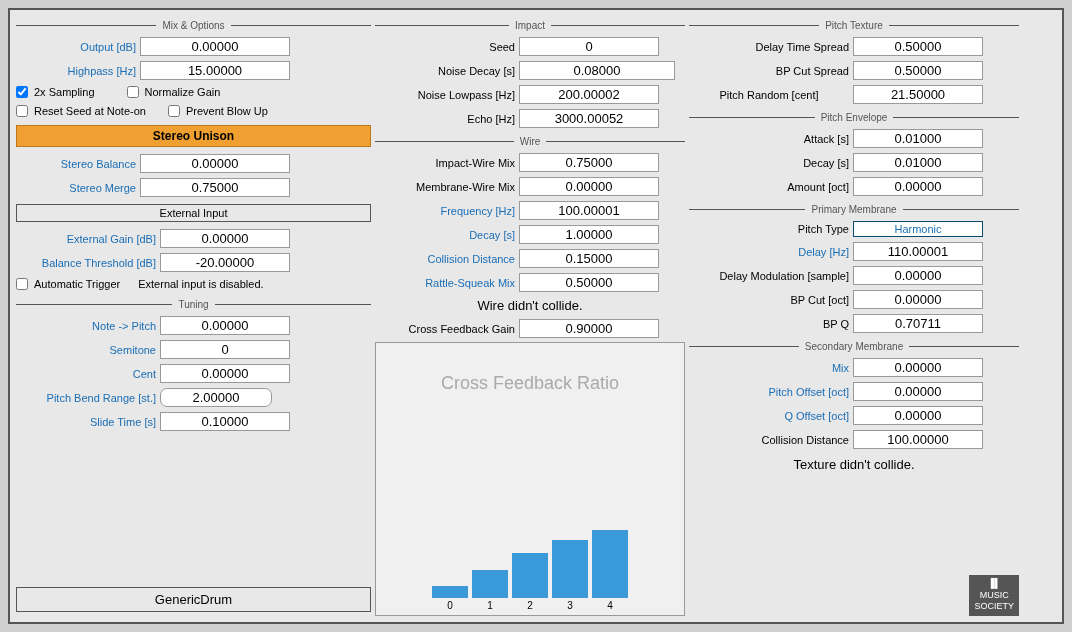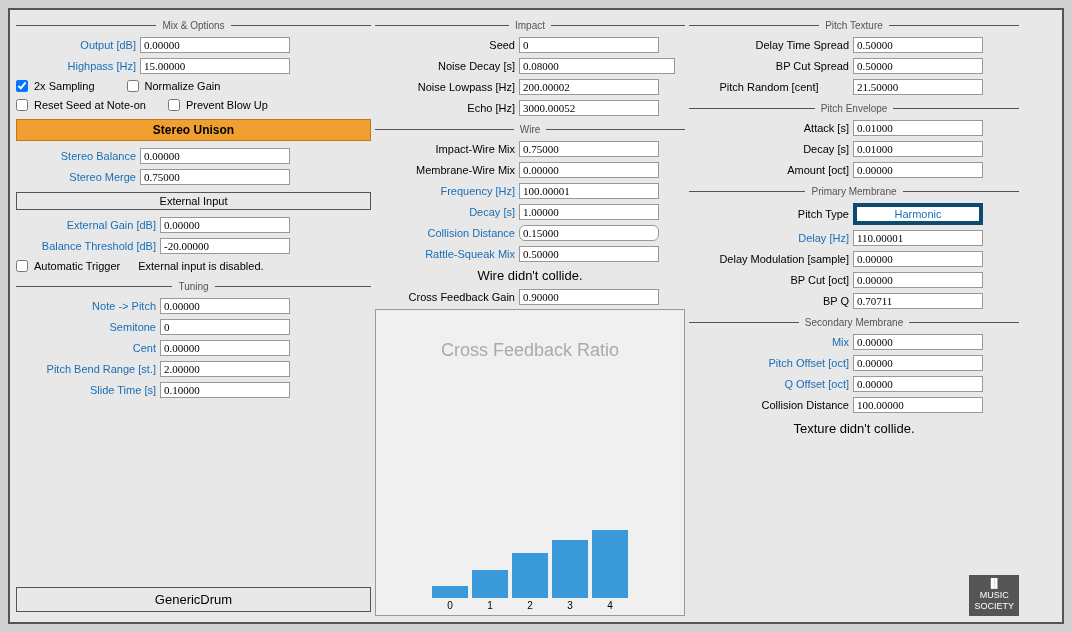--- a/index.html
+++ b/index.html
@@ -60,23 +60,23 @@
     }
     .field-label-black {
       color: #000;
       text-align: right;
       font-size: 11px;
     }
     .field-input {
       background: #fff;
       border: 1px solid #999;
       padding: 1px 3px;
-      font-size: 11px;
+      font-size: 13px;
       color: #000;
-      font-family: Liberation Serif, serif;
+      text-align: center;
     }
 
     .checkbox-row {
       display: flex;
       align-items: center;
       gap: 6px;
       margin: 2px 0;
       font-size: 11px;
     }
     .checkbox-row input[type=checkbox] {
@@ -159,21 +159,21 @@
       width: 36px;
     }
     .chart-bar-label {
       font-size: 10px;
       color: #000;
       margin-top: 2px;
     }
 
     .pitch-type-input {
       background: #fff;
-      border: 4px solid #0c4a6e;
+      border: 1px solid #0c4a6e;
       padding: 1px 3px;
       font-size: 11px;
       color: #1a6eb5;
       text-align: center;
     }
   </style>
 </head>
 <body>
 
 <div class="main-container">
@@ -258,21 +258,21 @@
       <input class="field-input" style="width: 130px;" type="text" value="0">
     </div>
 
     <div class="field-row">
       <span class="field-label" style="width:140px;">Cent</span>
       <input class="field-input" style="width: 130px;" type="text" value="0.00000">
     </div>
 
     <div class="field-row">
       <span class="field-label" style="width:140px;">Pitch Bend Range [st.]</span>
-      <input class="field-input" style="width: 130px;" type="text" value="2.00000">
+      <input class="field-input" style="width: 112px; border-radius: 7px;" type="text" value="2.00000">
     </div>
 
     <div class="field-row">
       <span class="field-label" style="width:140px;">Slide Time [s]</span>
       <input class="field-input" style="width: 130px;" type="text" value="0.10000">
     </div>
 
     <div style="flex:1;"></div>
     <div class="generic-drum-btn">GenericDrum</div>
 
@@ -327,21 +327,21 @@
       <input class="field-input" style="width: 140px;" type="text" value="100.00001">
     </div>
 
     <div class="field-row">
       <span class="field-label" style="width:140px;text-align:right;">Decay [s]</span>
       <input class="field-input" style="width: 140px;" type="text" value="1.00000">
     </div>
 
     <div class="field-row">
       <span class="field-label" style="width:140px;text-align:right;">Collision Distance</span>
-      <input class="field-input" style="width: 140px; border-radius: 6px;" type="text" value="0.15000">
+      <input class="field-input" style="width: 140px;" type="text" value="0.15000">
     </div>
 
     <div class="field-row">
       <span class="field-label" style="width:140px;text-align:right;">Rattle-Squeak Mix</span>
       <input class="field-input" style="width: 140px;" type="text" value="0.50000">
     </div>
 
     <div class="status-text">Wire didn't collide.</div>
 
 

